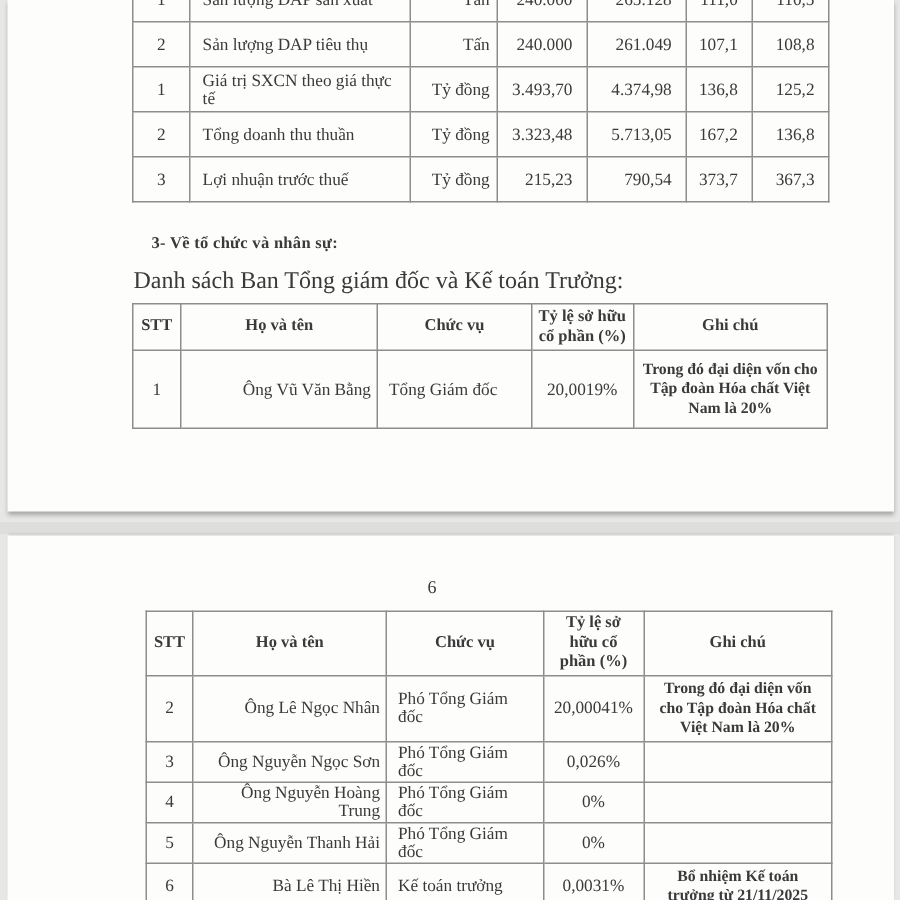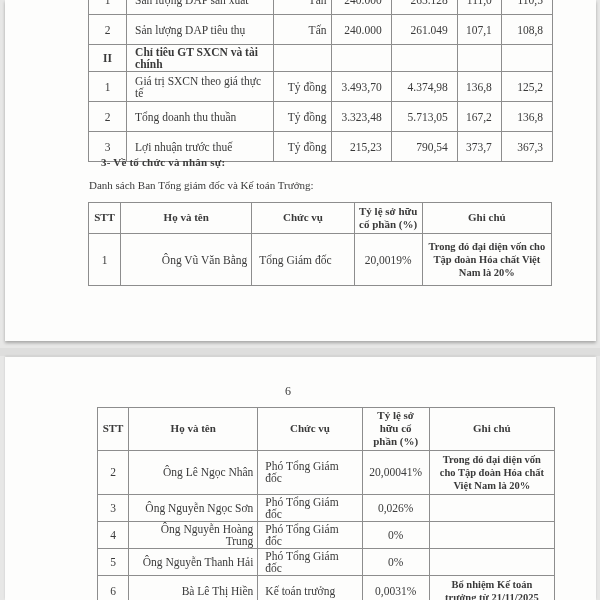--- a/index.html
+++ b/index.html
@@ -43,21 +43,21 @@
   .board-p2 .hrow{height:30px;}
   .board-p2 .r2{height:44px;}
   .board-p2 .r3{height:24px;}
   .board-p2 .r4{height:25px;}
   .board-p2 .r5{height:25px;}
   .board-p2 .r6{height:29px;}
   .section-heading{
     position:absolute;left:96px;top:156px;
     font-size:11px;font-weight:bold;letter-spacing:.2px;
   }
-  .list-intro{position:absolute;left:84px;top:179px;font-size:11px;}
+  .list-intro{position:absolute;left:84px;top:179px;font-size:16px;}
   .page-number{position:absolute;left:0;top:27px;width:566px;text-align:center;font-size:12px;}
   .cutoff-line{
     position:absolute;left:84px;top:244px;height:8px;width:300px;
     overflow:hidden;font-size:16px;color:#be185d;opacity:.85;
   }
   .gap-shade{position:absolute;left:0;top:348px;width:600px;height:8px;background:#dededd;}
 </style>
 </head>
 <body>
 
@@ -86,29 +86,20 @@
           <td class="c-num">110,5</td>
         </tr>
         <tr>
           <td class="c-no">2</td>
           <td class="c-label">Sản lượng DAP tiêu thụ</td>
           <td class="c-unit">Tấn</td>
           <td class="c-num">240.000</td>
           <td class="c-num">261.049</td>
           <td class="c-num">107,1</td>
           <td class="c-num">108,8</td>
-        </tr>
-        <tr class="row-bold">
-          <td class="c-no">II</td>
-          <td class="c-label">Chỉ tiêu GT SXCN và tài chính</td>
-          <td class="c-unit"></td>
-          <td class="c-num"></td>
-          <td class="c-num"></td>
-          <td class="c-num"></td>
-          <td class="c-num"></td>
         </tr>
         <tr>
           <td class="c-no">1</td>
           <td class="c-label">Giá trị SXCN theo giá thực tế</td>
           <td class="c-unit">Tỷ đồng</td>
           <td class="c-num">3.493,70</td>
           <td class="c-num">4.374,98</td>
           <td class="c-num">136,8</td>
           <td class="c-num">125,2</td>
         </tr>

